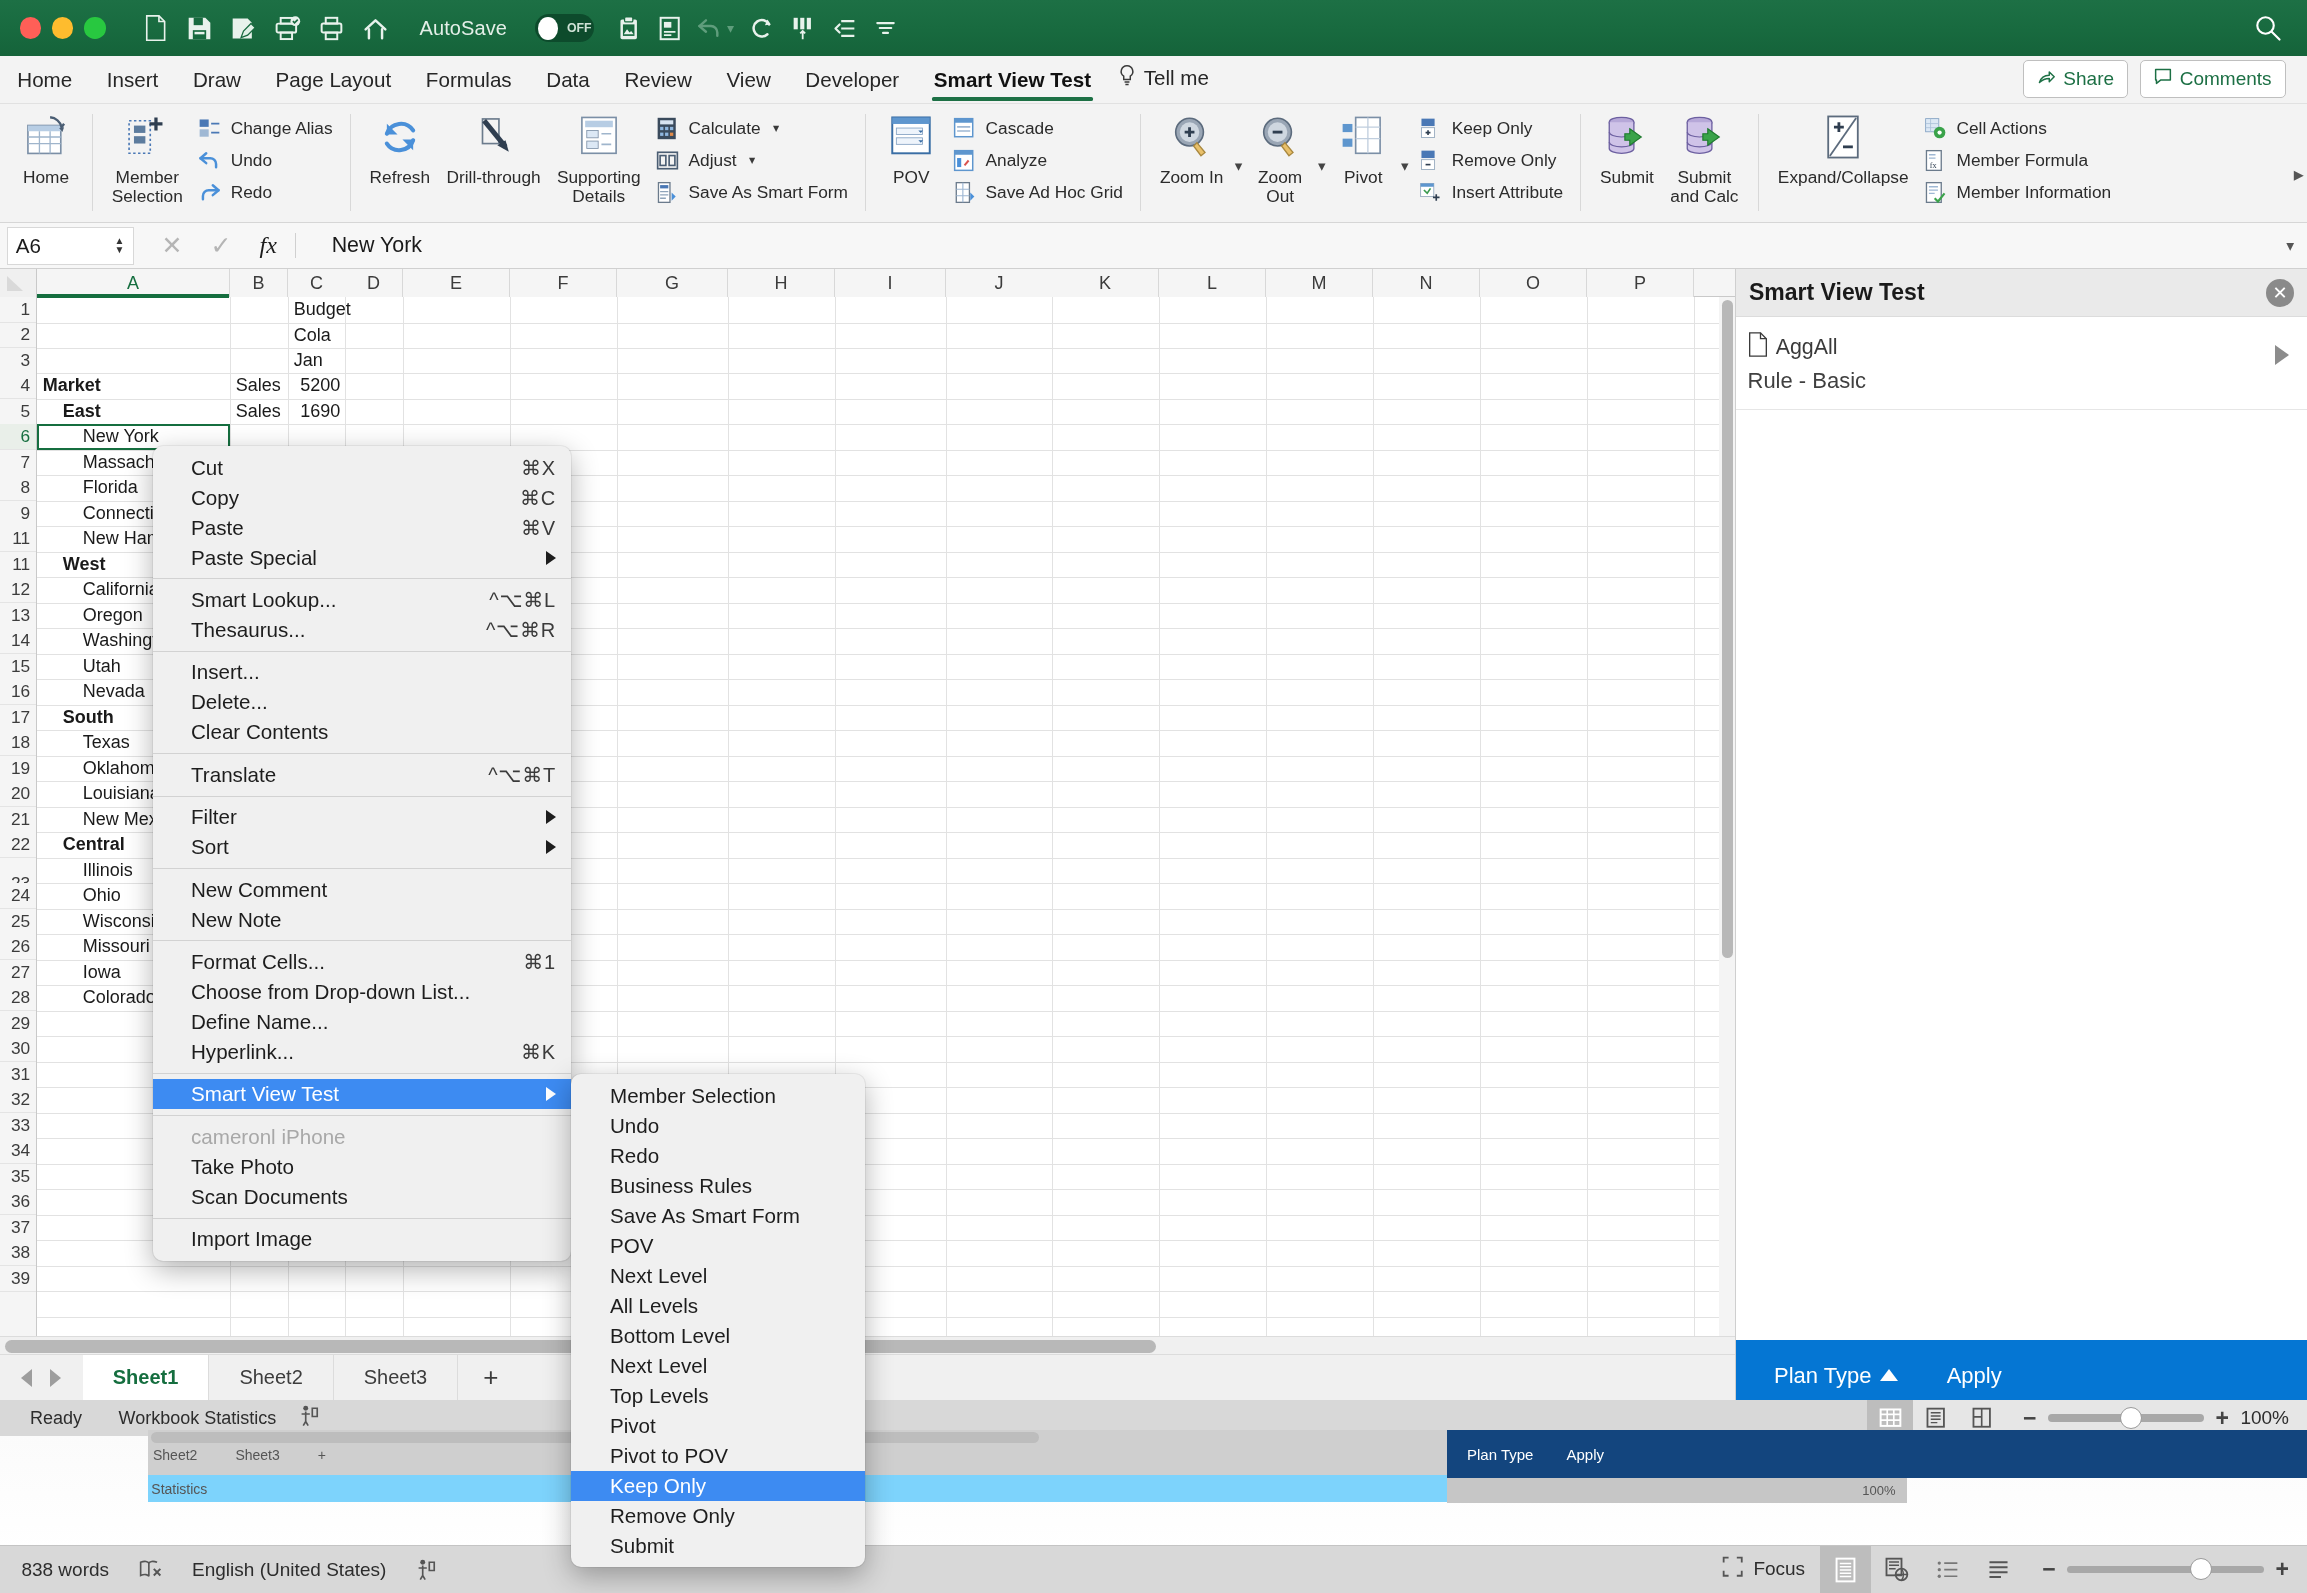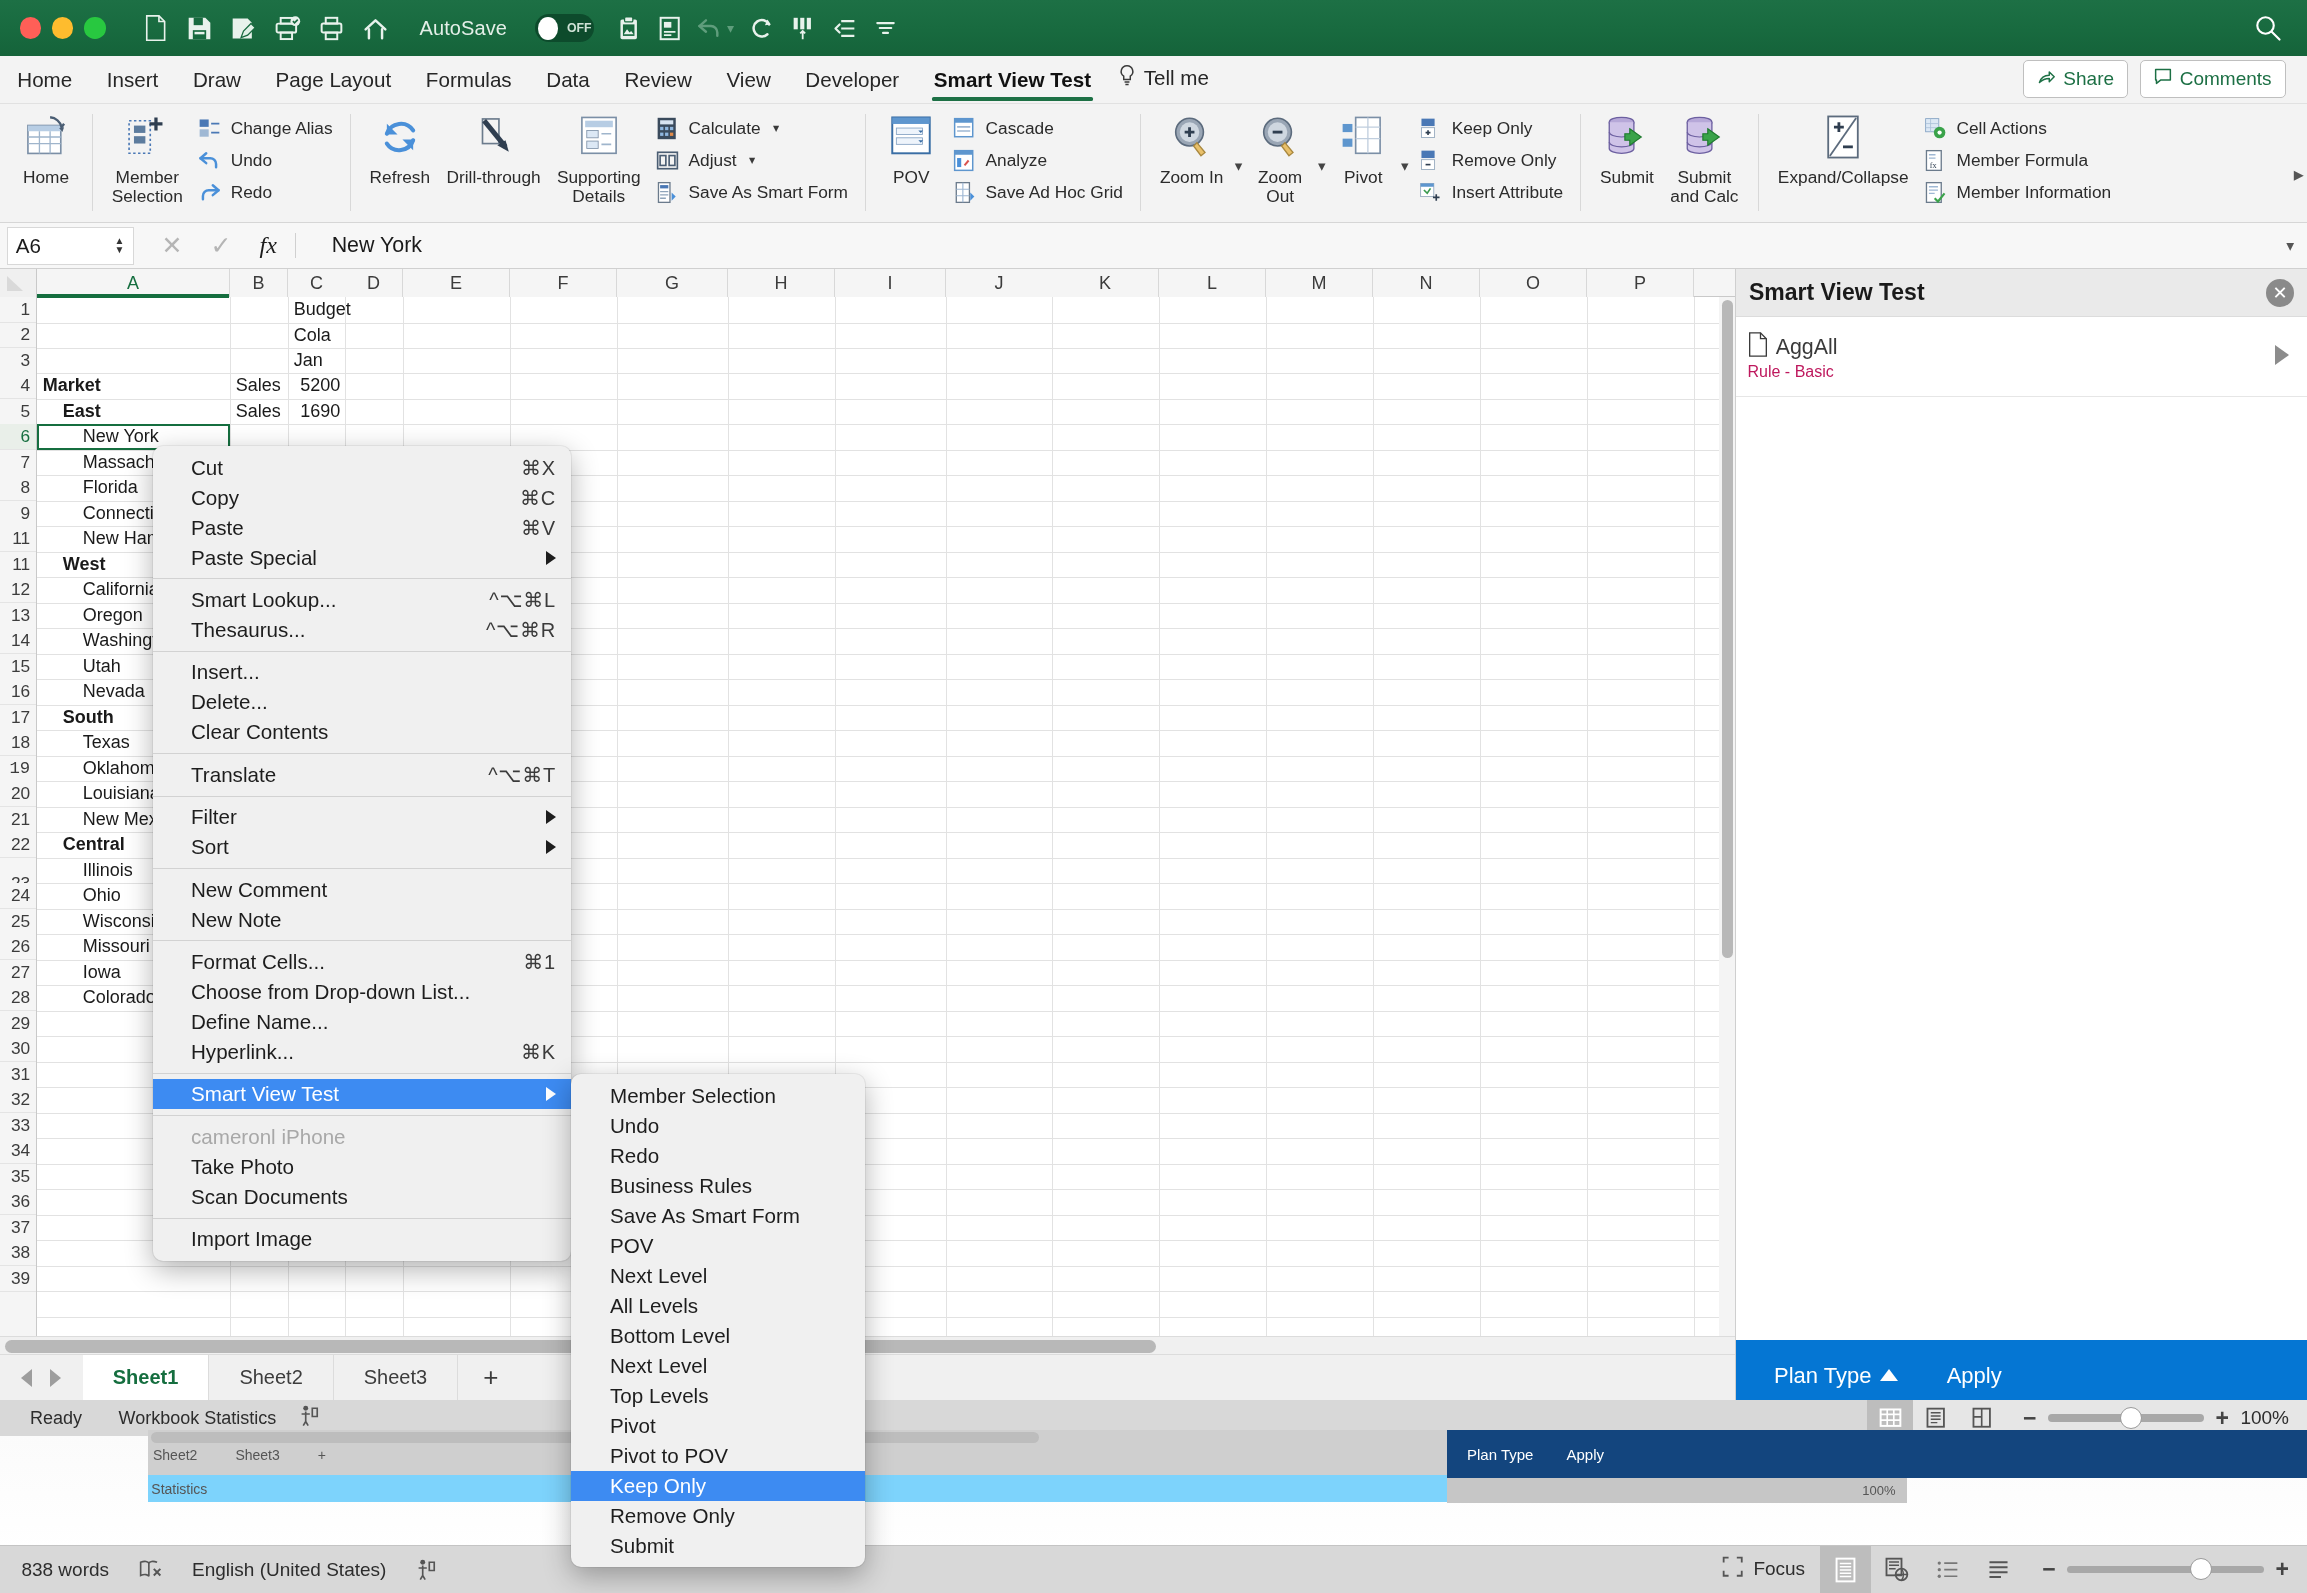--- a/index.html
+++ b/index.html
@@ -142,21 +142,21 @@
   }
   .sp-head {
     height:48px; background:#eaeaea; display:flex; align-items:center;
     padding:0 13px; justify-content:space-between; border-bottom:0.8px solid #dcdcdc;
   }
   .sp-title { font-size:23px; font-weight:bold; color:#1a1a1a; }
   .sp-close { width:28px; height:28px; border-radius:50%; background:#8a8a8a; color:#fff;
     display:flex; align-items:center; justify-content:center; font-size:18px; }
   .sp-item { position:relative; padding:15px 18px 15px 11.5px; border-bottom:0.8px solid #e6e6e6;}
   .sp-line1 { display:flex; align-items:center; gap:8.2px; font-size:21.4px; color:#3a3a3a; }
-  .sp-line2 { font-size:16px; color:#be185d; }
+  .sp-line2 { font-size:22px; color:#404040; margin-top:5px; }
   .sp-arrow { position:absolute; right:18px; top:28px; width:0;height:0;
     border-left:14px solid #8c8c8c; border-top:10px solid transparent; border-bottom:10px solid transparent;}
   .sp-bottom {
     position:absolute; left:0; bottom:0; width:572px; height:72px; background:#0576d3;
     display:flex; align-items:center; gap:49px; padding-left:38px;
   }
   .sp-bottom span { color:#fff; font-size:22px; }
   .uptri { display:inline-block; width:0;height:0;
     border-left:9px solid transparent;border-right:9px solid transparent;border-bottom:12.3px solid #fff;
     margin-left:8.2px; vertical-align:1.6px;}
@@ -774,21 +774,21 @@
           <div class="rh" style="top: 204px;">9</div>
           <div class="rh" style="top: 229px;">11</div>
           <div class="rh" style="top: 255px;">11</div>
           <div class="rh" style="top: 280px;">12</div>
           <div class="rh" style="top: 306px;">13</div>
           <div class="rh" style="top: 331px;">14</div>
           <div class="rh" style="top: 357px;">15</div>
           <div class="rh" style="top: 382px;">16</div>
           <div class="rh" style="top: 408px;">17</div>
           <div class="rh" style="top: 433px;">18</div>
-          <div class="rh" style="top: 459px; font-family: Liberation Mono, monospace;">19</div>
+          <div class="rh" style="top: 459px;">19</div>
           <div class="rh" style="top: 484px;">20</div>
           <div class="rh" style="top: 510px;">21</div>
           <div class="rh" style="top: 535px;">22</div>
           <div class="rh" style="top: 574px;">23</div>
           <div class="rh" style="top: 586px;">24</div>
           <div class="rh" style="top: 612px;">25</div>
           <div class="rh" style="top: 637px;">26</div>
           <div class="rh" style="top: 663px;">27</div>
           <div class="rh" style="top: 688px;">28</div>
           <div class="rh" style="top: 714px;">29</div>

